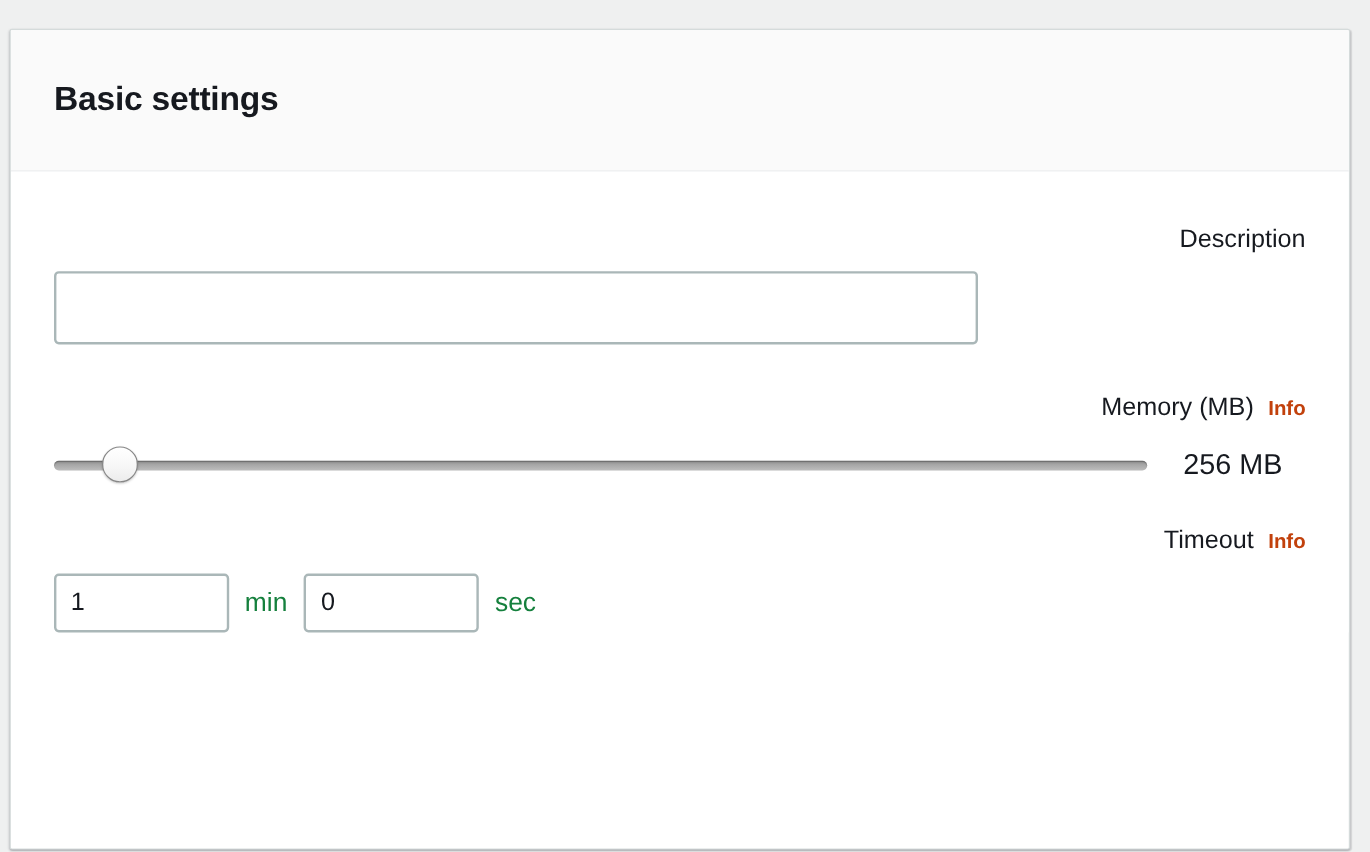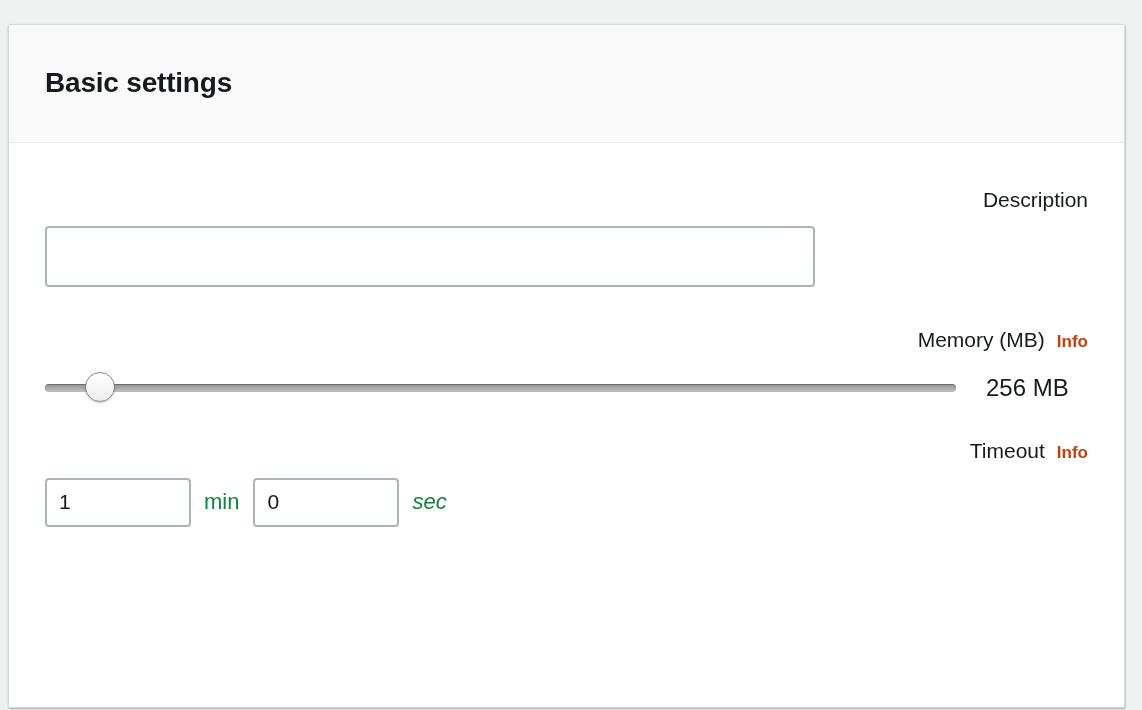--- a/index.html
+++ b/index.html
@@ -171,21 +171,21 @@
     width: 146px;
     height: 49px;
   }
 
   .unit-label {
     font-size: 22px;
     color: #15803d;
     margin: 0 14px 0 13px;
     line-height: 1;
   }
-  .unit-label.sec { margin-right: 0; font-style: italic; }
+  .unit-label.sec { margin-right: 0; }
 </style>
 </head>
 <body>
 
 <div class="page">
 
   <div class="panel">
 
     <div class="panel-header">
       <div class="panel-title">Basic settings</div>

